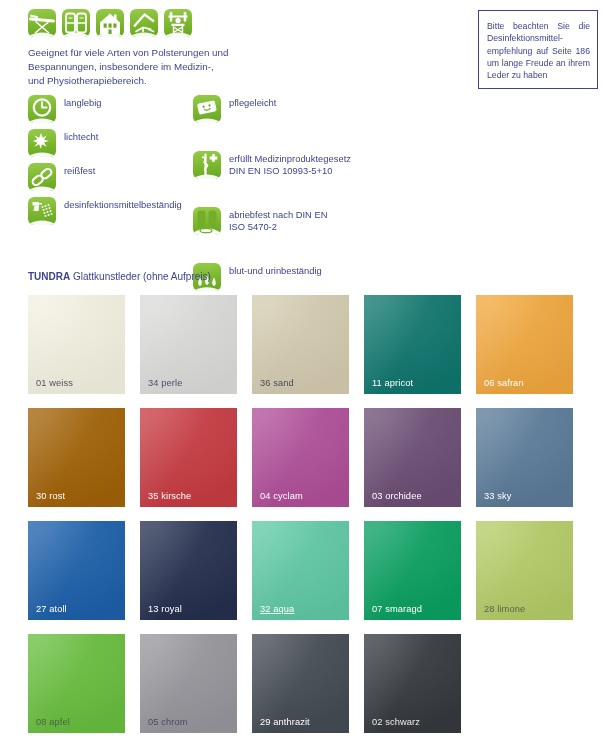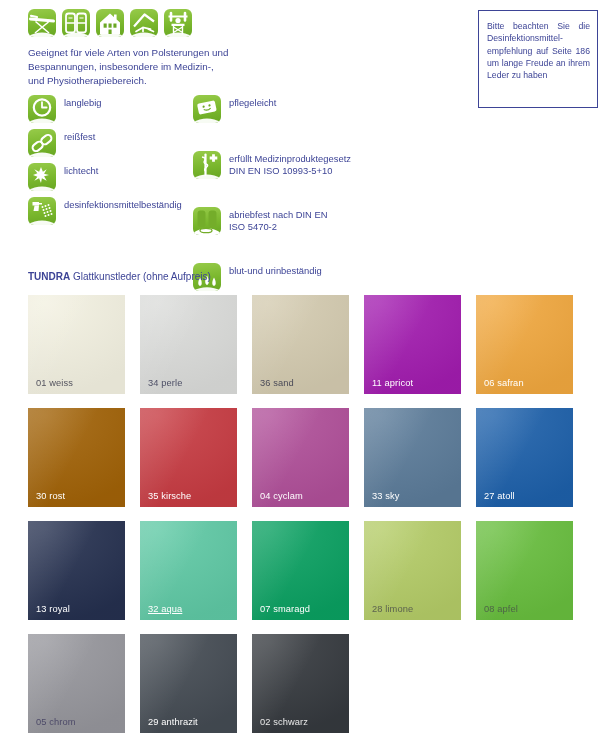--- a/index.html
+++ b/index.html
@@ -19,21 +19,21 @@
   }
   .gicon svg{position:absolute;inset:0;width:28px;height:28px;}
 
   
   .top-icons{position:absolute;left:28px;top:9px;display:flex;gap:6px;}
   .intro{
     position:absolute;left:28px;top:46px;width:320px;
     font-size:9.8px;line-height:1.45;white-space:pre-line;
   }
   .note-box{
-    position:absolute;left:478px;top:10px;width:120px;height:98px;
+    position:absolute;left:478px;top:10px;width:120px;height:79px;
     box-sizing:border-box;border:1px solid var(--navy,#3d4496);
     padding:9px 7px 7px 8px;
     font-size:8.7px;line-height:1.42;text-align:justify;
   }
 
   
   .feature-col{position:absolute;top:95px;display:flex;flex-direction:column;gap:6px;}
   .feature-col.left{left:28px;width:162px;justify-content:center;}
   .feature-col.right{left:193px;width:210px;gap:28px;}
   .feature{display:flex;align-items:flex-start;}
@@ -126,36 +126,36 @@
         <circle cx="14" cy="12.5" r="8.2" fill="none" stroke="#fff" stroke-width="2.2"></circle>
         <path d="M14 12.5 V7.2 M14 12.5 H18.6" stroke="#fff" stroke-width="1.8" stroke-linecap="round"></path>
       </svg>
     </div>
     <div class="flabel navy">langlebig</div>
   </div>
   <div class="feature">
     <div class="gicon">
       <svg viewBox="0 0 28 28">
         <path d="M-2 29 C7 21.5 21 21.5 30 29 Z" fill="#fff" opacity=".95"></path>
+        <polygon fill="#fff" points="21,12 16.1,13.3 18.7,17.7 13.9,15.3 13,20 11.1,15.2 6.3,17.7 9.4,13.8 5,12 9.4,10.2 6.3,6.3 11.1,8.8 13,4 14.9,8.8 18.7,6.3 16.1,10.7"></polygon>
+      </svg>
+    </div>
+    <div class="flabel navy">lichtecht</div>
+  </div>
+  <div class="feature">
+    <div class="gicon">
+      <svg viewBox="0 0 28 28">
+        <path d="M-2 29 C7 21.5 21 21.5 30 29 Z" fill="#fff" opacity=".95"></path>
         <g transform="rotate(-38 14 14)" fill="none" stroke="#fff" stroke-width="2">
           <rect x="3" y="10.5" width="11" height="7" rx="3.5"></rect>
           <rect x="14" y="10.5" width="11" height="7" rx="3.5"></rect>
         </g>
       </svg>
     </div>
     <div class="flabel navy">reißfest</div>
-  </div>
-  <div class="feature">
-    <div class="gicon">
-      <svg viewBox="0 0 28 28">
-        <path d="M-2 29 C7 21.5 21 21.5 30 29 Z" fill="#fff" opacity=".95"></path>
-        <polygon fill="#fff" points="21,12 16.1,13.3 18.7,17.7 13.9,15.3 13,20 11.1,15.2 6.3,17.7 9.4,13.8 5,12 9.4,10.2 6.3,6.3 11.1,8.8 13,4 14.9,8.8 18.7,6.3 16.1,10.7"></polygon>
-      </svg>
-    </div>
-    <div class="flabel navy">lichtecht</div>
   </div>
   <div class="feature">
     <div class="gicon">
       <svg viewBox="0 0 28 28">
         <path d="M-2 29 C7 21.5 21 21.5 30 29 Z" fill="#fff" opacity=".95"></path>
         <rect x="4.5" y="5" width="6.5" height="3.5" fill="#fff"></rect>
         <path d="M11 6.8 h3" stroke="#fff" stroke-width="1.6"></path>
         <path d="M6.5 8.5 L5.5 14 L10.5 14 L11 8.5 Z" fill="#fff"></path>
         <g fill="#fff">
           <circle cx="14.5" cy="10" r="1"></circle>
@@ -237,35 +237,38 @@
 <div class="swatch-grid">
     <div class="swatch" style="background: rgb(243, 241, 225);">
       <div class="swatch-label" style="color: rgb(84, 84, 95);">01 weiss</div>
     </div>
     <div class="swatch" style="background: rgb(219, 220, 218);">
       <div class="swatch-label" style="color: rgb(77, 79, 102);">34 perle</div>
     </div>
     <div class="swatch" style="background: rgb(212, 203, 176);">
       <div class="swatch-label" style="color: rgb(75, 75, 88);">36 sand</div>
     </div>
-    <div class="swatch" style="background: #a21caf; text-align: right;">
+    <div class="swatch" style="background: #0f766e; text-align: right;">
       <div class="swatch-label" style="color: rgb(255, 255, 255);">11 apricot</div>
     </div>
     <div class="swatch" style="background: rgb(241, 168, 63);">
       <div class="swatch-label" style="color: rgb(255, 255, 255);">06 safran</div>
     </div>
     <div class="swatch" style="background: #a16207;">
       <div class="swatch-label" style="color: rgb(255, 255, 255);">30 rost</div>
     </div>
     <div class="swatch" style="background: rgb(199, 59, 66);">
       <div class="swatch-label" style="color: rgb(255, 255, 255);">35 kirsche</div>
     </div>
     <div class="swatch" style="background: rgb(176, 79, 153);">
       <div class="swatch-label" style="color: rgb(255, 255, 255);">04 cyclam</div>
     </div>
+    <div class="swatch" style="background: rgb(108, 78, 117);">
+      <div class="swatch-label" style="color: rgb(255, 255, 255);">03 orchidee</div>
+    </div>
     <div class="swatch" style="background: rgb(91, 123, 153);">
       <div class="swatch-label" style="color: rgb(255, 255, 255);">33 sky</div>
     </div>
     <div class="swatch" style="background: rgb(29, 96, 170);">
       <div class="swatch-label" style="color: rgb(255, 255, 255);">27 atoll</div>
     </div>
     <div class="swatch" style="background: rgb(37, 48, 79);">
       <div class="swatch-label" style="color: rgb(255, 255, 255);">13 royal</div>
     </div>
     <div class="swatch" style="background: rgb(95, 201, 165);">

